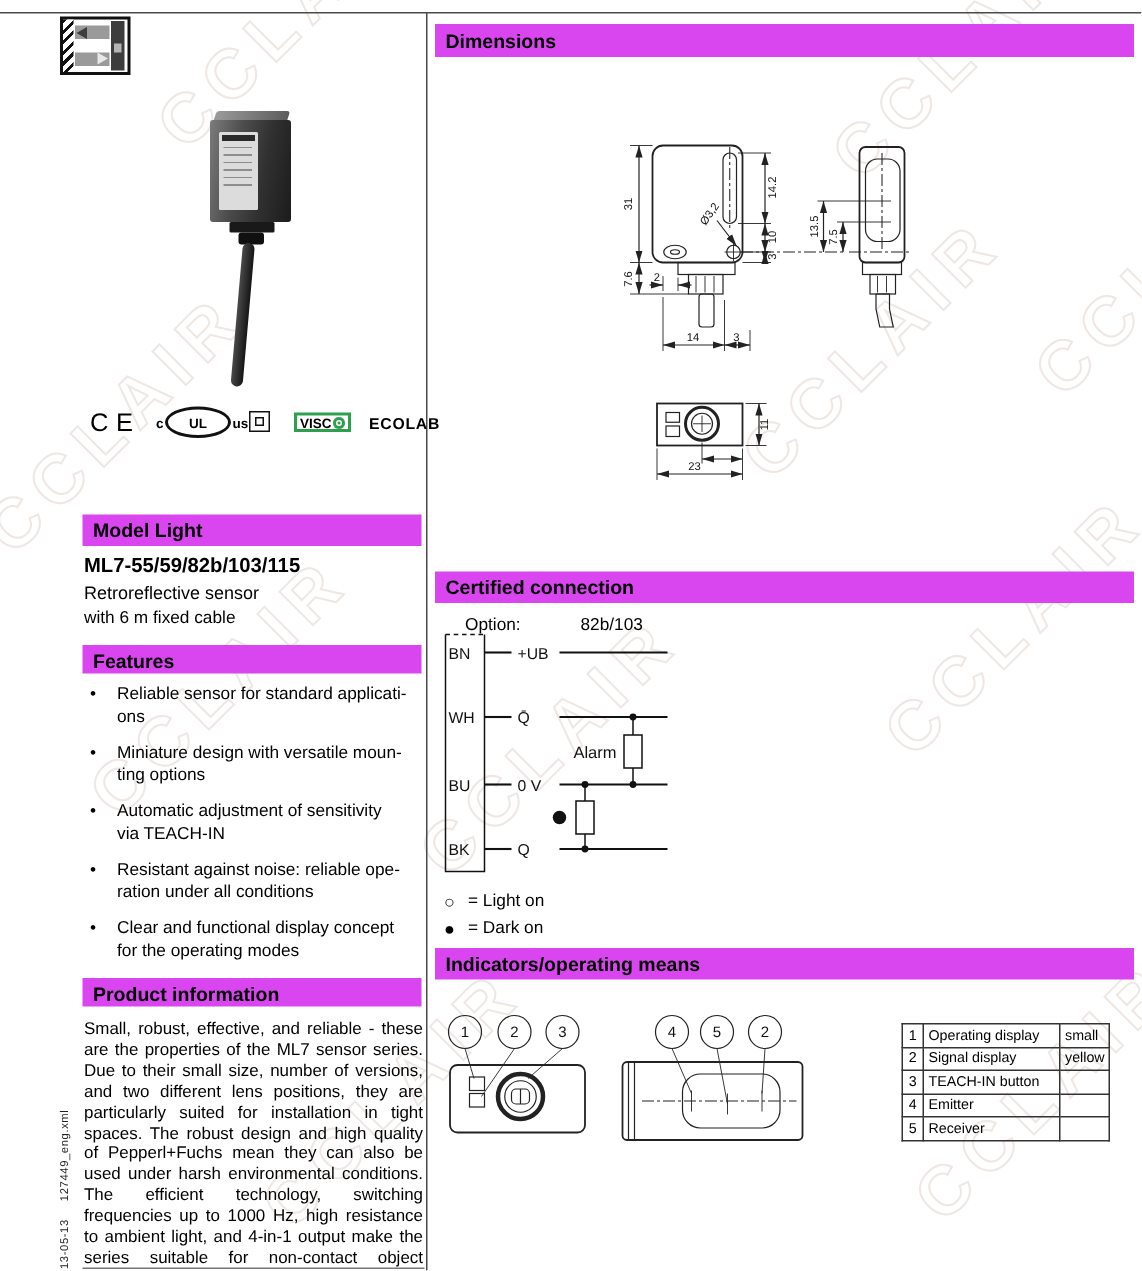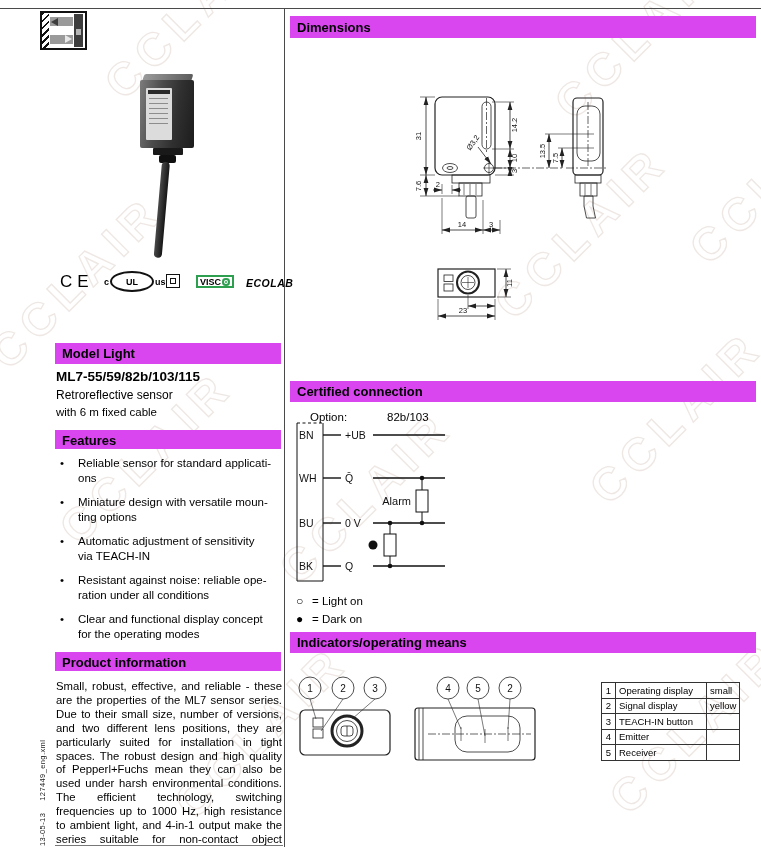--- a/index.html
+++ b/index.html
@@ -47,21 +47,21 @@
         align-items:center;justify-content:center;font-size:9px;font-weight:bold;box-sizing:border-box;}
   .ul-us{font-size:9px;font-weight:bold;margin-left:1px;}
   .sq2{position:absolute;left:109px;top:5px;width:14px;height:14px;border:1.6px solid #111;
         box-sizing:border-box;display:flex;align-items:center;justify-content:center;}
   .sq2 i{width:6px;height:6px;border:1.6px solid #111;box-sizing:border-box;display:block;}
   .visco{position:absolute;left:139px;top:6px;height:13px;border:2px solid #2e9e4f;display:flex;
         align-items:center;padding:0 2px;box-sizing:border-box;}
   .visco b{font-size:9px;font-weight:800;letter-spacing:0;}
   .visco .dot{width:8px;height:8px;border-radius:50%;background:#2e9e4f;margin-left:1px;
         box-shadow:inset 0 0 0 2px #2e9e4f, inset 0 0 0 3px #fff;}
-  .ecolab{position:absolute;left:189px;top:8px;font-size:10.5px;font-weight:800;letter-spacing:.5px;font-style:italic;}
+  .ecolab{position:absolute;left:189px;top:8px;font-size:10.5px;font-weight:800;letter-spacing:.5px;}
   
   .model-num{left:56px;top:369px;font-size:13.5px;font-weight:bold;}
   .model-l1{left:56px;top:388px;font-size:12px;}
   .model-l2{left:56px;top:406px;font-size:11.5px;}
   .features-list{position:absolute;left:56px;top:456px;width:222px;}
   .feat{display:flex;margin-bottom:9px;font-size:11.5px;line-height:15px;}
   .feat .bu{width:22px;flex:none;padding-left:4px;box-sizing:border-box;}
   .feat .tx{white-space:pre-line;}
   .pinfo{position:absolute;left:56px;top:680px;width:226px;font-size:11.3px;line-height:13.9px;
         text-align:justify;}

